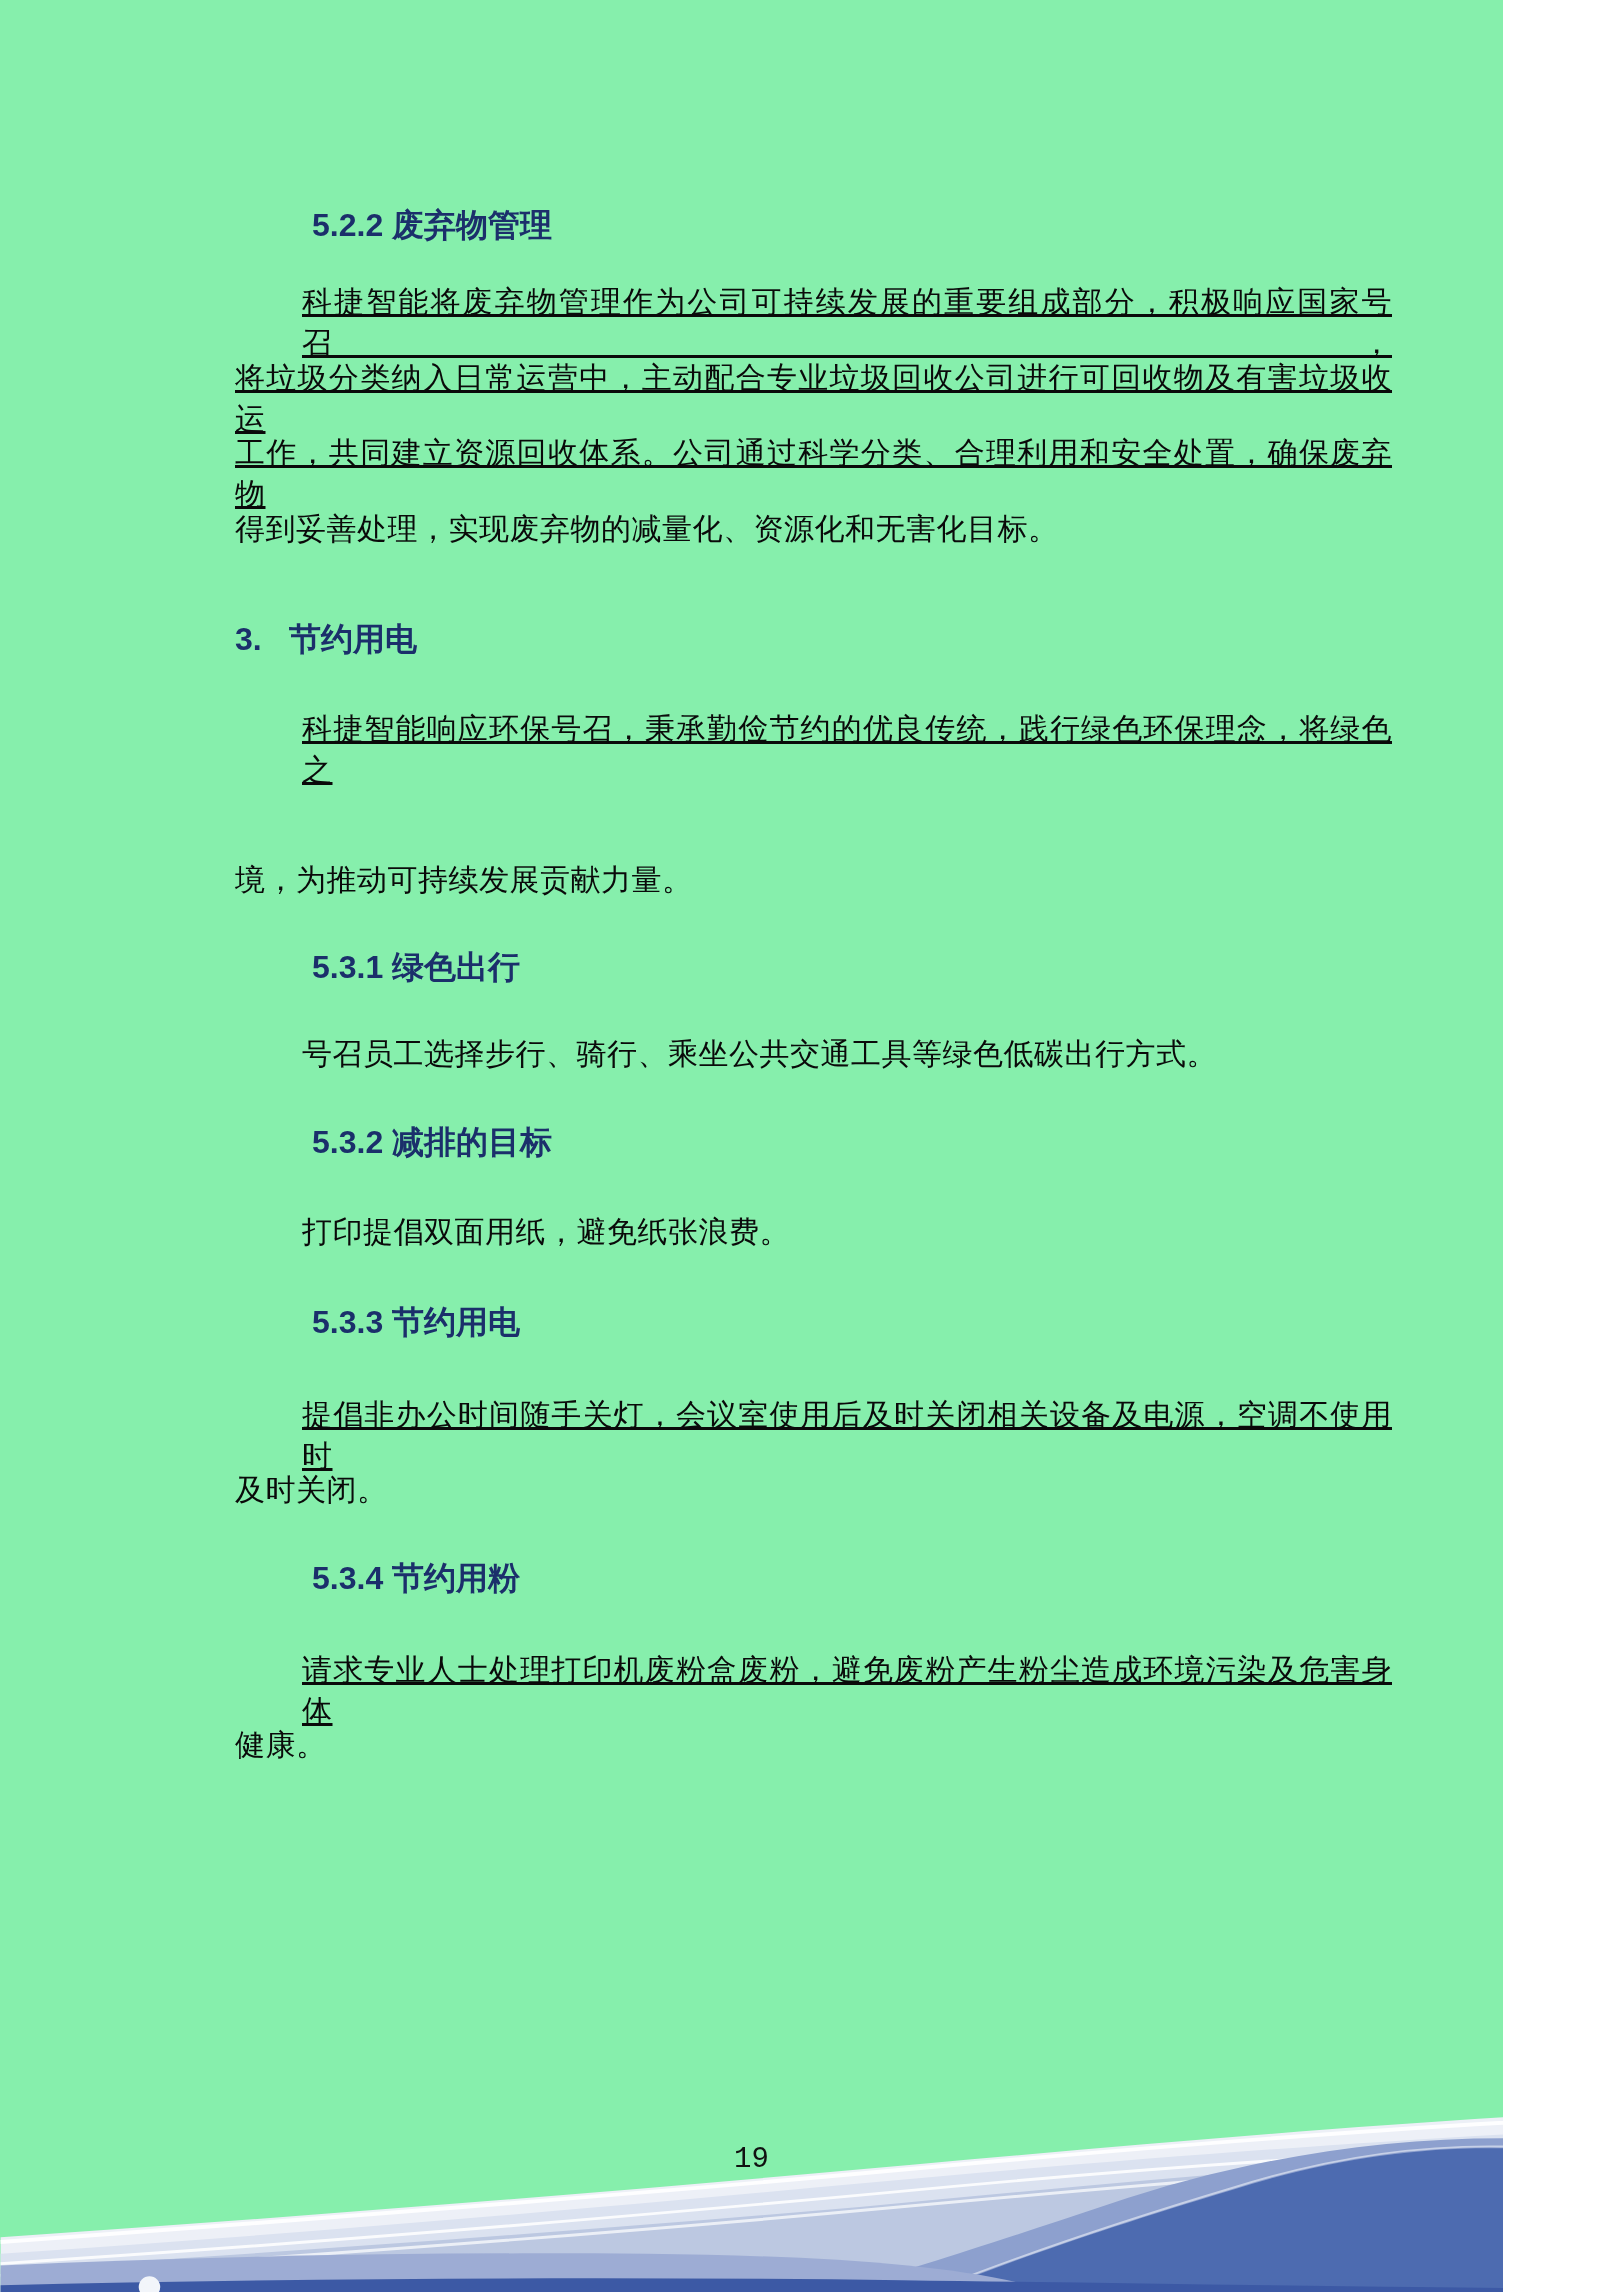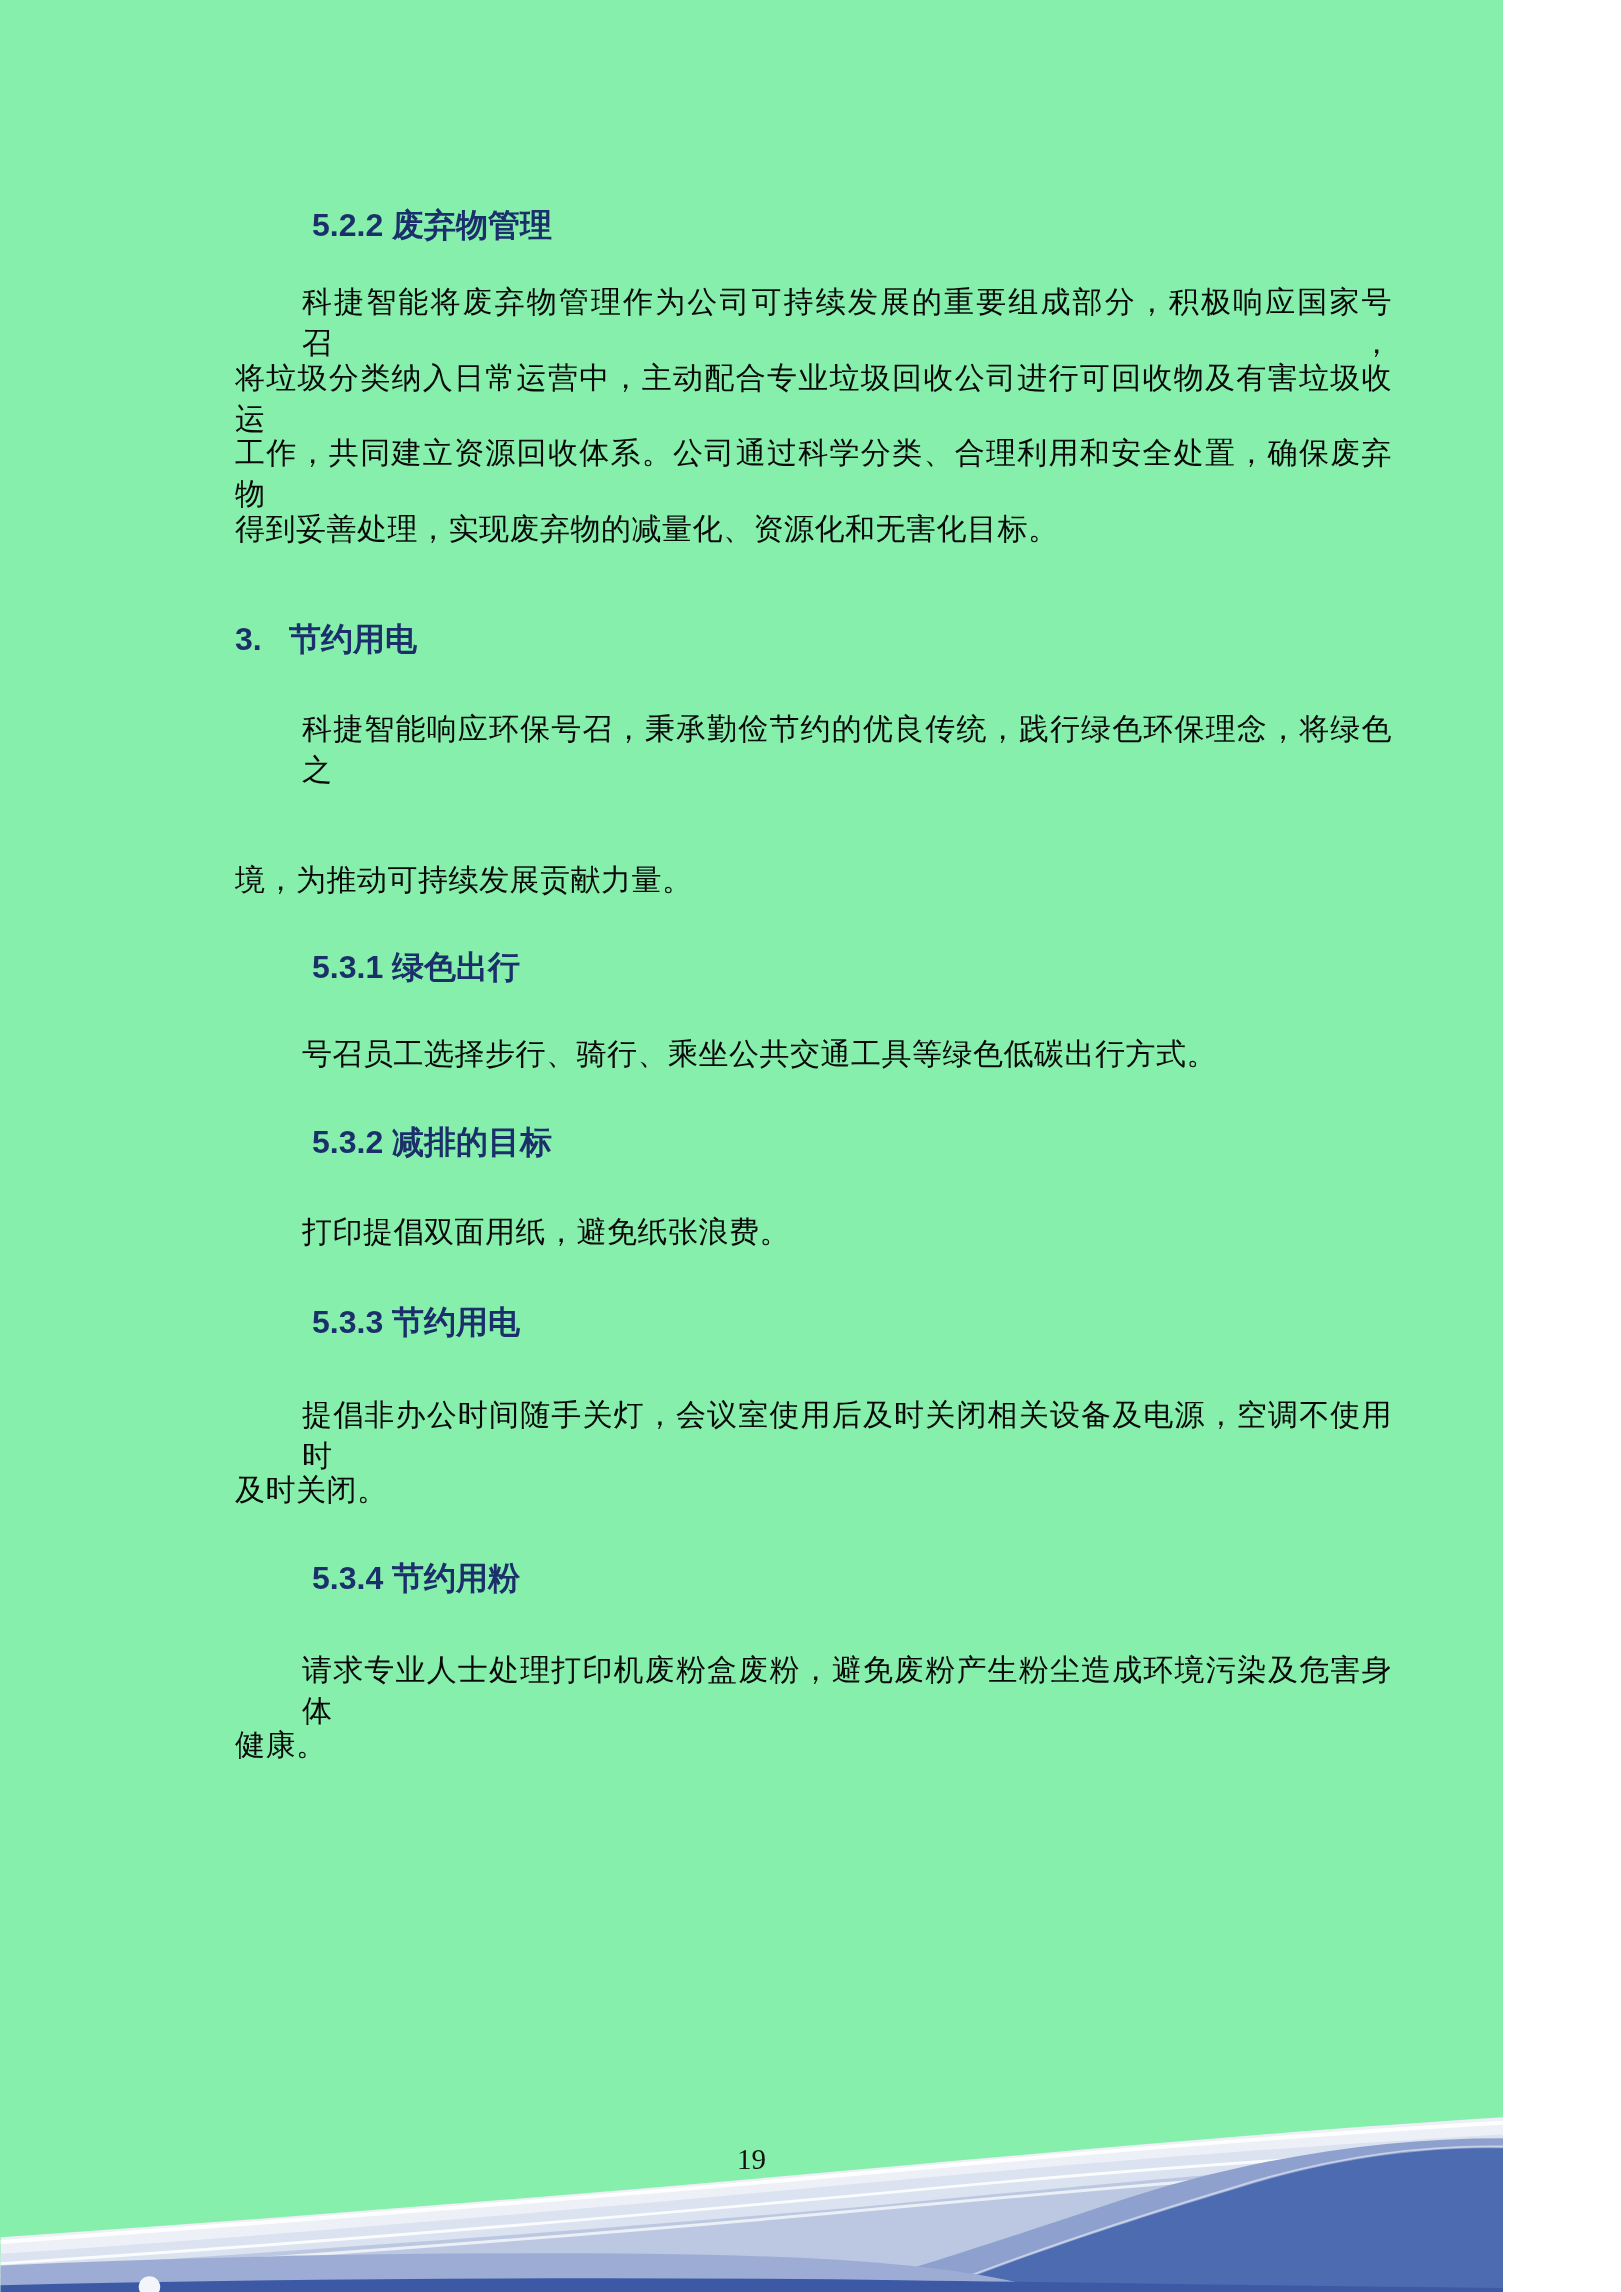--- a/index.html
+++ b/index.html
@@ -16,26 +16,26 @@
     font-size:32px;line-height:41px;
     white-space:nowrap;
   }
   .heading-num{display:inline-block;}
   .heading-gap{display:inline-block;margin-left:27.4px;}
   .bline{
     position:absolute;left:235px;width:1157px;
     color:#0a0a0a;font-size:30px;line-height:41px;
     letter-spacing:0.5px;
   }
-  .just{text-align:justify;text-align-last:justify;}
+  .just{text-align:justify;text-align-last:justify;text-decoration:underline;}
   .ind{padding-left:67px;box-sizing:border-box;}
   .pageno{
     position:absolute;left:0;top:2143px;width:100%;
     text-align:center;color:#111111;
-    font-family:Liberation Serif, serif;
+    font-family:Liberation Mono, monospace;
     font-size:29px;line-height:33px;
   }
   .wave-wrap{
     position:absolute;left:0;bottom:0;width:1621px;height:284px;
   }
   .wave-wrap svg{display:block;}
 </style>
 </head>
 <body>
 

